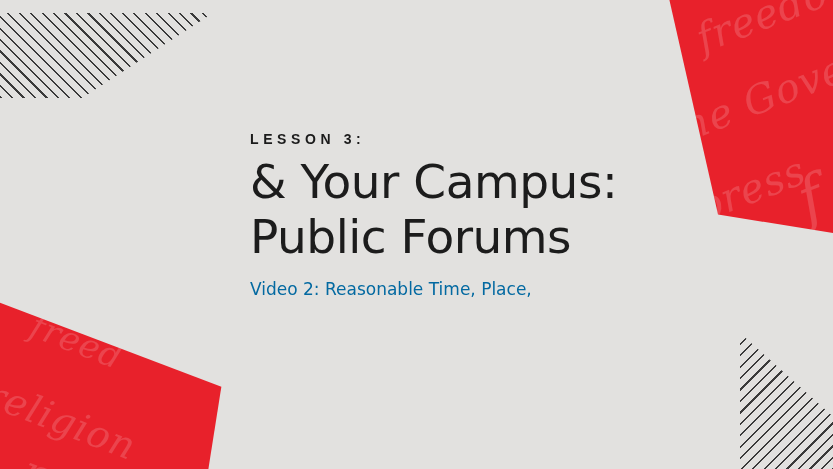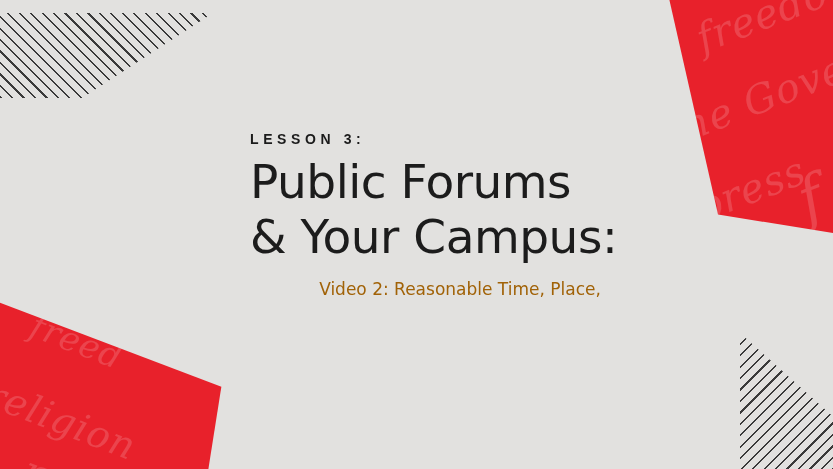--- a/index.html
+++ b/index.html
@@ -123,24 +123,23 @@
     color: #1c1c1c;
     margin: 0;
     line-height: 1.16;
     letter-spacing: -0.5px;
   }
   #headline .line { display: block; }
   #subhead {
     font-family: "DejaVu Sans", sans-serif;
     font-size: 17px;
     font-weight: 400;
-    color: #a16207;
+    color: #0369a1;
     margin: 14px 0 0 0;
     line-height: 1.38;
-    text-align: center;
   }
   #subhead .line { display: block; }
 </style>
 </head>
 <body>
 
 <div id="slide">
 
   <div class="deco hatch-tl"></div>
 
@@ -156,21 +155,21 @@
     <span class="script t2">religion</span>
     <span class="script t3">reedom</span>
     <span class="script t4">l</span>
   </div>
 
   <div class="deco hatch-br"></div>
 
   <div id="text-block">
     <p id="eyebrow">LESSON 3:</p>
     <h1 id="headline">
+      <span class="line">&amp; Your Campus:</span>
       <span class="line">Public Forums</span>
-      <span class="line">&amp; Your Campus:</span>
     </h1>
     <p id="subhead">
       <span class="line">Video 2: Reasonable Time, Place,</span>
     </p>
   </div>
 
 </div>
 
 </body></html>

